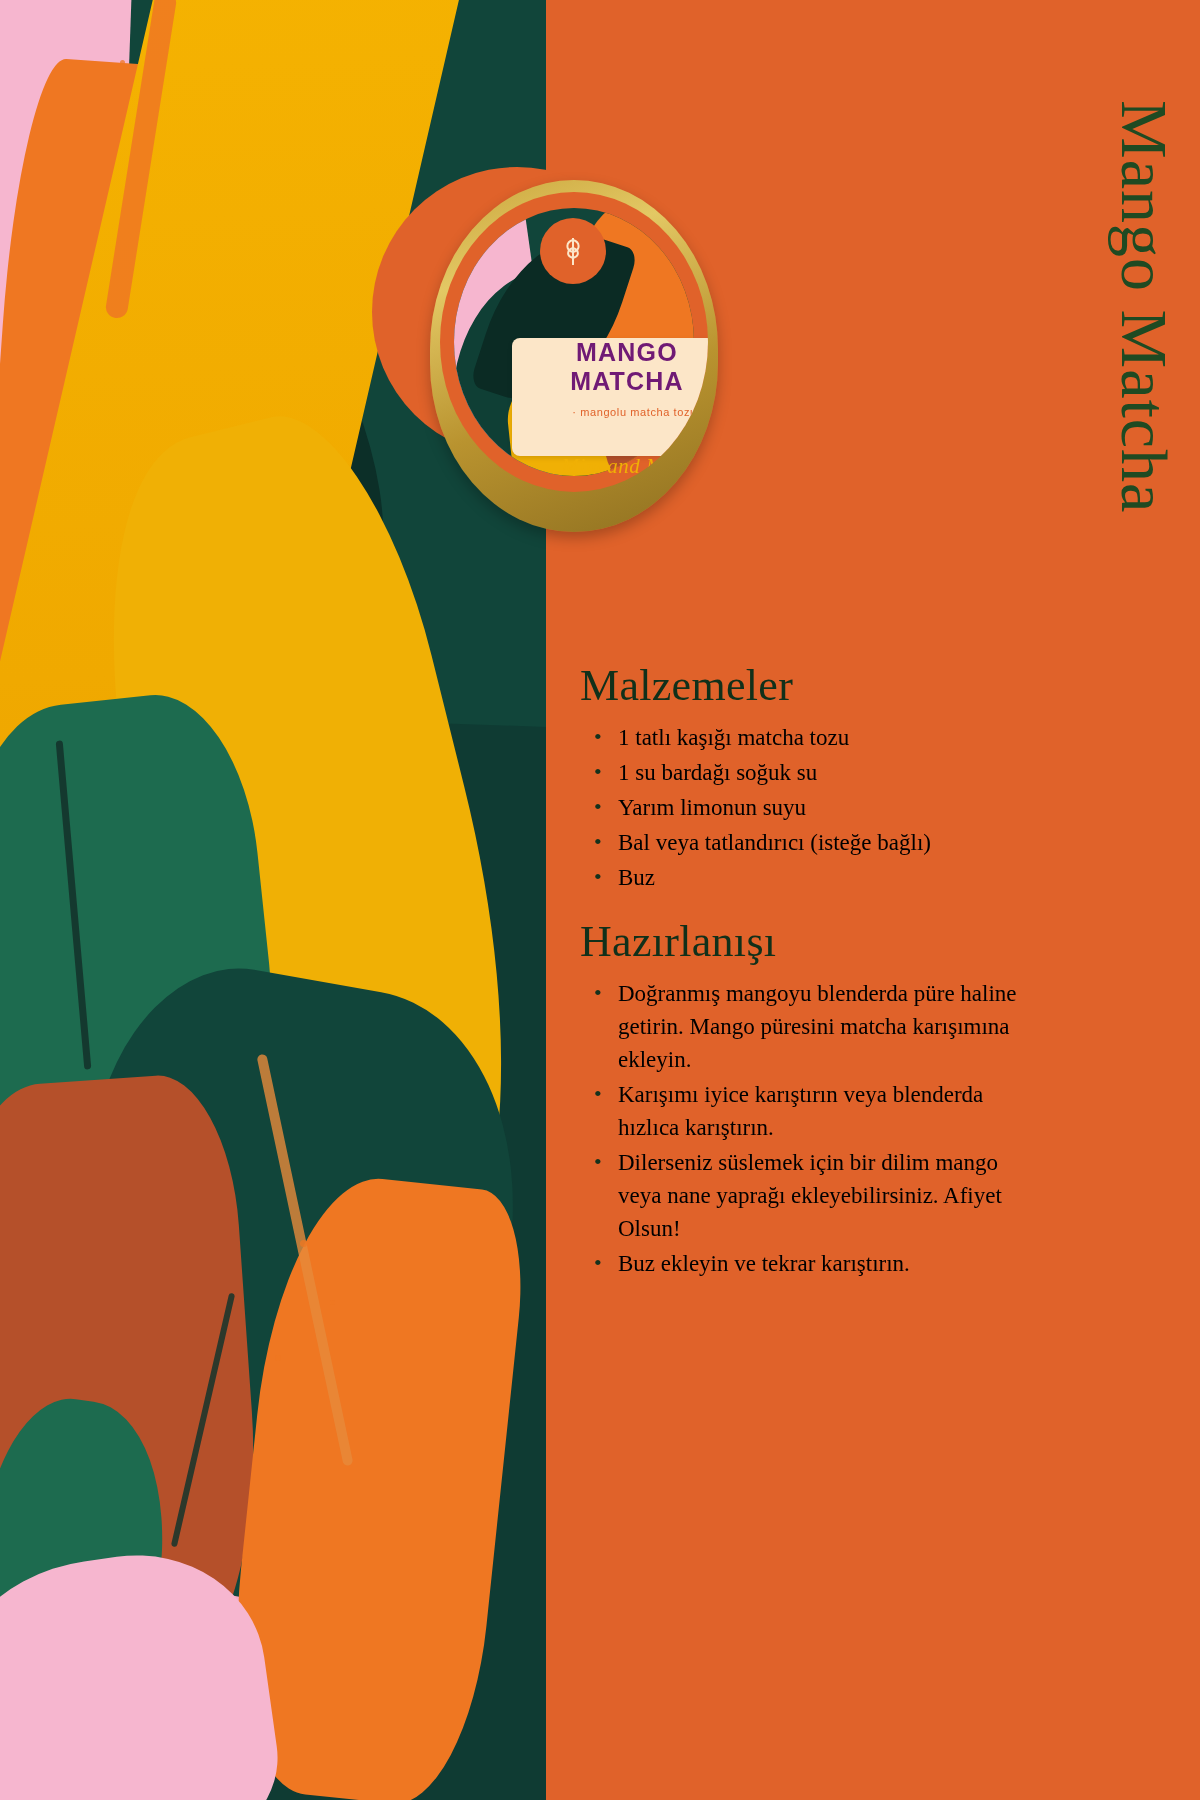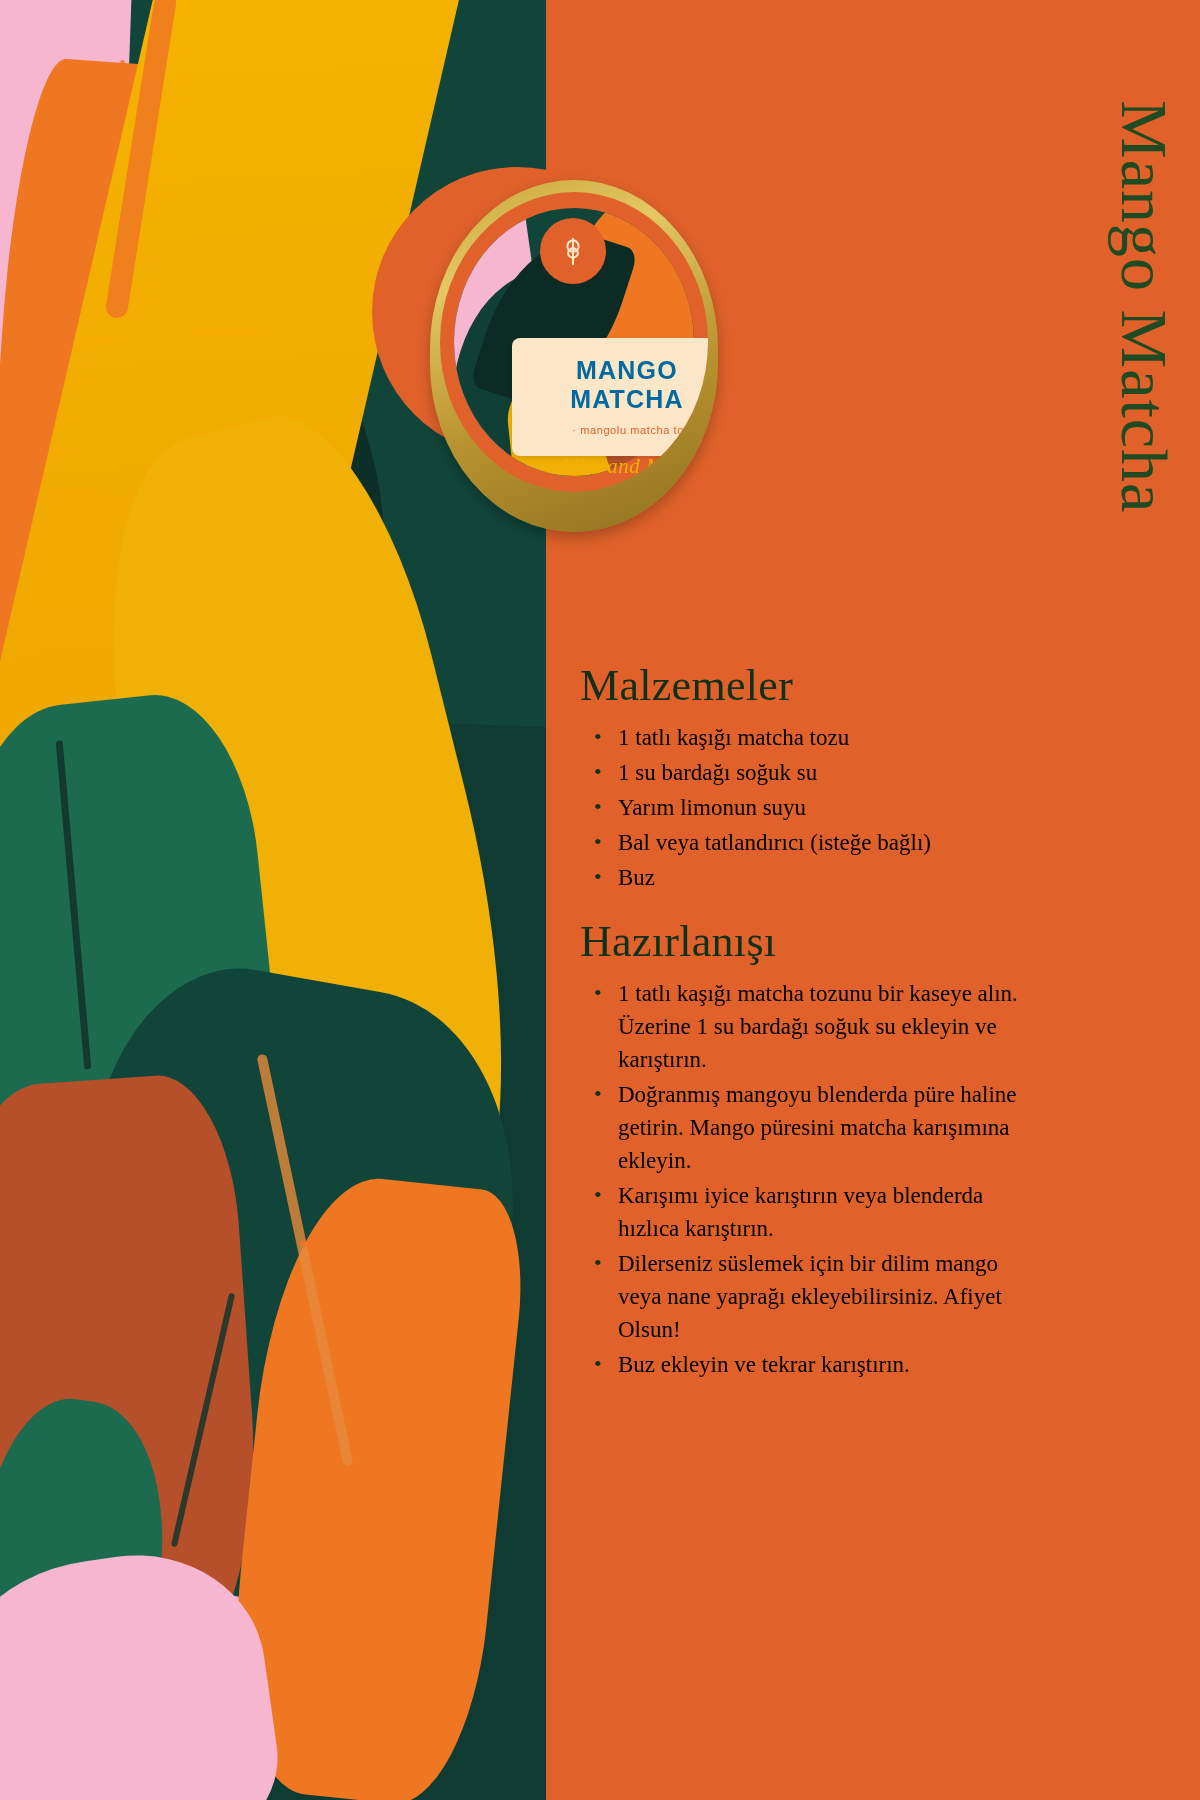--- a/index.html
+++ b/index.html
@@ -203,27 +203,26 @@
     position: absolute;
     left: 72px; top: 146px;
     width: 230px; height: 118px;
     background: #fce6c8;
     border-radius: 8px;
     z-index: 5;
     text-align: center;
     box-shadow: 0 2px 5px rgba(0,0,0,.12);
   }
   .tin-label .t1 {
-    color: #0369a1;
+    color: #701a75;
     font-family: "Liberation Sans", sans-serif;
     font-weight: bold;
     font-size: 25px;
     letter-spacing: 1.2px;
     line-height: 29px;
-    margin-top: 18px;
   }
   .tin-label .t2 {
     color: #e0622a;
     font-family: "Liberation Sans", sans-serif;
     font-size: 11px;
     letter-spacing: .6px;
     margin-top: 10px;
     margin-left: 23px;
   }
   .tin-brand {
@@ -361,21 +360,20 @@
     <ul class="items">
       <li>1 tatlı kaşığı matcha tozu</li>
       <li>1 su bardağı soğuk su</li>
       <li>Yarım limonun suyu</li>
       <li>Bal veya tatlandırıcı (isteğe bağlı)</li>
       <li>Buz</li>
     </ul>
 
     <h2 class="sec-title second">Hazırlanışı</h2>
     <ul class="items">
-      <li>1 tatlı kaşığı matcha tozunu bir kaseye alın. Üzerine 1 su bardağı soğuk su ekleyin ve karıştırın.</li>
       <li>Doğranmış mangoyu blenderda püre haline getirin. Mango püresini matcha karışımına ekleyin.</li>
       <li>Karışımı iyice karıştırın veya blenderda hızlıca karıştırın.</li>
       <li>Dilerseniz süslemek için bir dilim mango veya nane yaprağı ekleyebilirsiniz. Afiyet Olsun!</li>
       <li>Buz ekleyin ve tekrar karıştırın.</li>
     </ul>
   </div>
 
 </div>
 
 </body></html>

